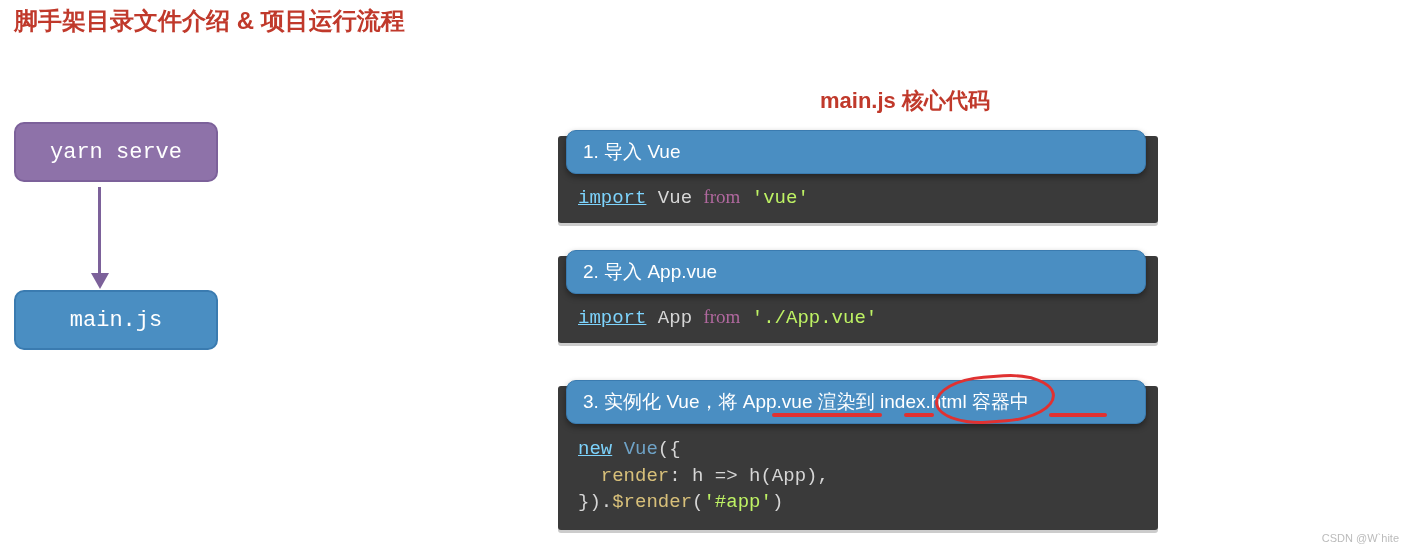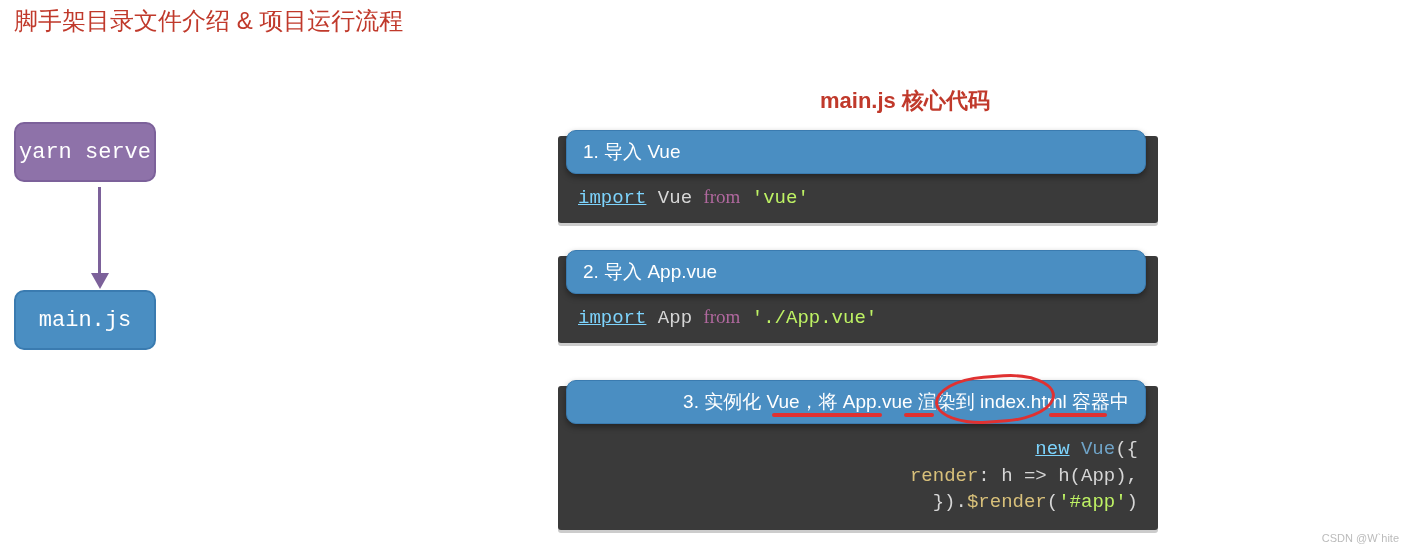--- a/index.html
+++ b/index.html
@@ -8,37 +8,37 @@
     height: 546px;
     background: #ffffff;
     font-family: "Microsoft YaHei", "PingFang SC", Arial, sans-serif;
     position: relative;
   }
   .title {
     position: absolute;
     top: 5px;
     left: 14px;
     font-size: 24px;
-    font-weight: 400;
+    font-weight: 700;
     color: #c0392b;
   }
   .subtitle {
     position: absolute;
     top: 86px;
     left: 820px;
     font-size: 22px;
     font-weight: 700;
     color: #c0392b;
     text-align: right;
   }
 
   
   .box {
     position: absolute;
-    width: 142px;
+    width: 204px;
     height: 60px;
     border-radius: 10px;
     display: flex;
     align-items: center;
     justify-content: center;
     font-family: Consolas, "Courier New", monospace;
     font-size: 22px;
     color: #fff;
   }
   .box-purple {
@@ -91,21 +91,21 @@
   }
   .card-body {
     padding: 12px 20px 14px 20px;
     font-family: Consolas, "Courier New", monospace;
     font-size: 19px;
     color: #ddd;
     white-space: pre;
   }
   .c1 { top: 136px; }
   .c2 { top: 256px; }
-  .c3 { top: 386px; text-align: right; }
+  .c3 { top: 386px; }
   .c3 .card-body { line-height: 1.4; }
 
   .kw   { color: #7dd3fc; text-decoration: underline; }  
   .var  { color: #d6d6d6; }  
   .from { color: #b0689e; font-family: Liberation Serif, serif; }
   .str  { color: #bef264; }  
   .cls  { color: #6fa3c7; }  
   .prop { color: #d8c07a; }
 
   

